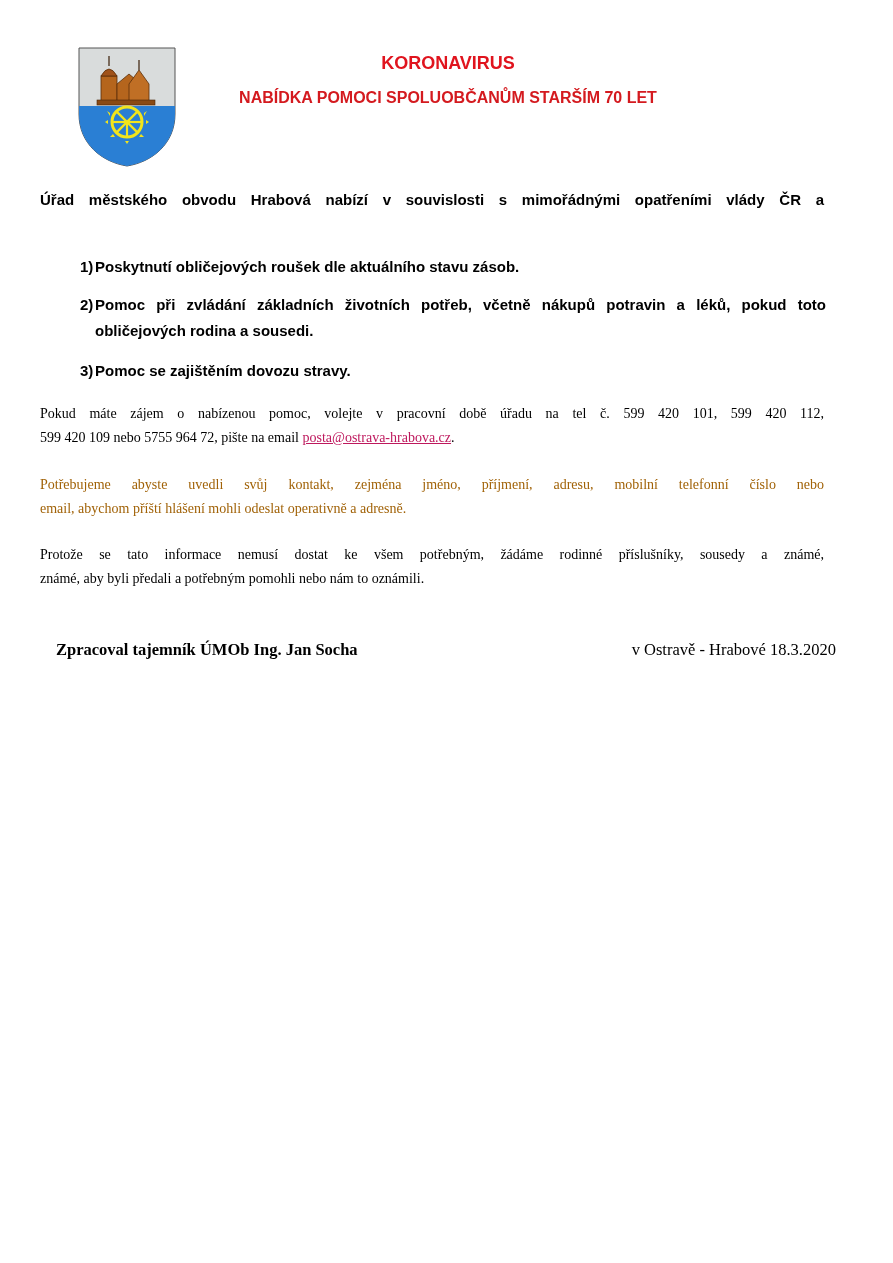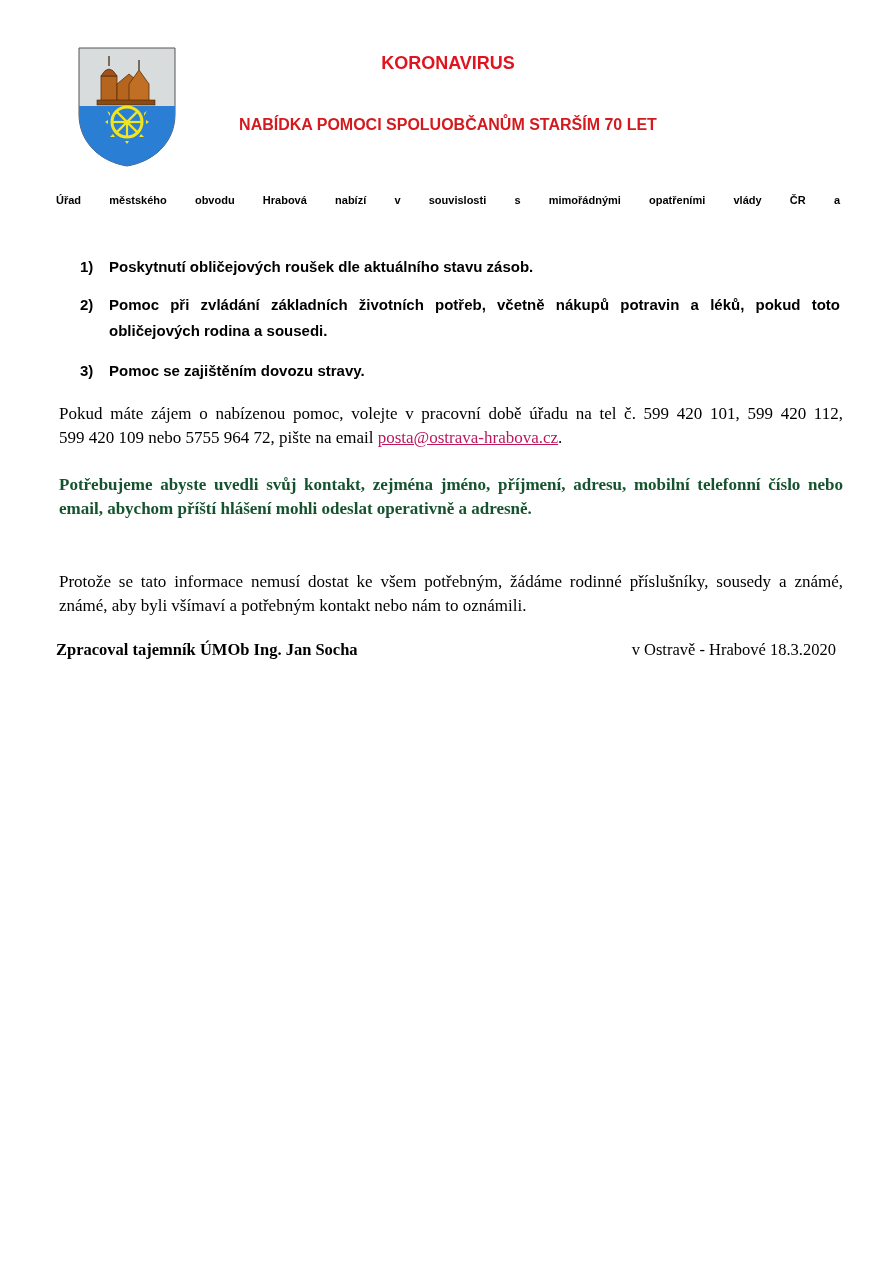--- a/index.html
+++ b/index.html
@@ -1,35 +1,35 @@
 <!DOCTYPE html>
 <html><head>
 <meta charset="utf-8">
 <style>
   html, body { margin: 0; padding: 0; background: #ffffff; }
   body { width: 893px; height: 1263px; position: relative; overflow: hidden; color: #000; }
   .logo { position: absolute; left: 77px; top: 44px; width: 100px; height: 124px; }
   .title-wrap { position: absolute; left: 190px; width: 516px; }
   .intro {
-    position: absolute; left: 56px; width: 784px; top: 187px;
-    font-family: "Liberation Sans", sans-serif; font-weight: bold; font-size: 11px;
+    position: absolute; left: 40px; width: 784px; top: 187px;
+    font-family: "Liberation Sans", sans-serif; font-weight: bold; font-size: 15px;
     line-height: 26px; text-align: justify; text-align-last: left;
   }
   .intro .l1 { text-align: justify; text-align-last: justify; display: block; }
   .list { position: absolute; left: 56px; width: 784px; font-family: "Liberation Sans", sans-serif; font-weight: bold; font-size: 15px; line-height: 26px; }
   .li { position: absolute; left: 0; width: 784px; }
   .li .num { position: absolute; left: 24px; }
-  .li .txt { position: absolute; left: 53px; width: 731px; text-align: justify; }
+  .li .txt { position: absolute; left: 39px; width: 731px; text-align: justify; }
   .li .txt .jl { display: block; text-align: justify; text-align-last: justify; }
   .para {
-    position: absolute; left: 59px; width: 784px;
-    font-family: "Liberation Serif", serif; font-size: 17px; line-height: 24px;
+    position: absolute; left: 40px; width: 784px;
+    font-family: "Liberation Serif", serif; font-size: 14px; line-height: 24px;
   }
   .para .jl { display: block; text-align: justify; text-align-last: justify; }
-  .red { color: #14532d; font-weight: bold; }
+  .red { color: #a16207; }
   .link { color: #be185d; text-decoration: underline; }
   .footer { position: absolute; top: 640px; left: 56px; width: 784px; font-family: "Liberation Serif", serif; font-size: 16.5px; }
   .footer .left { position: absolute; left: 0; font-weight: bold; }
   .footer .right { position: absolute; right: 4px; }
 </style>
 </head>
 <body>
 
 <svg class="logo" viewBox="0 0 100 124">
   <path d="M2 4 H98 V70 C98 100 75 118 50 122 C25 118 2 100 2 70 Z" fill="#d9dcdc" stroke="#555" stroke-width="1"></path>
@@ -57,21 +57,21 @@
       <polygon points="14,12 17,15 12,15"></polygon>
       <polygon points="-17,-9 -20,-11 -17,-6"></polygon>
       <polygon points="17,-9 20,-11 17,-6"></polygon>
     </g>
   </g>
 </svg>
 
 <div class="title-wrap" style="top:53px;">
   <div style="text-align:center; font-family:'Liberation Sans',sans-serif; font-weight:bold; font-size:18px; color:#e0141e;">KORONAVIRUS</div>
 </div>
-<div class="title-wrap" style="top:116px;">
+<div class="title-wrap" style="top:89px;">
   <div style="text-align:center; font-family:'Liberation Sans',sans-serif; font-weight:bold; font-size:16px; color:#d41a1f; white-space:nowrap;">NABÍDKA POMOCI SPOLUOBČANŮM STARŠÍM 70 LET</div>
 </div>
 
 <div class="intro">
   <span class="l1">Úřad městského obvodu Hrabová nabízí v souvislosti s mimořádnými opatřeními vlády ČR a</span>
 </div>
 
 <div class="list" style="top:254px;">
   <div class="li" style="top:0;">
     <span class="num">1)</span>
@@ -93,21 +93,21 @@
 <div class="para" style="top:402px;">
   <span class="jl">Pokud máte zájem o nabízenou pomoc, volejte v pracovní době úřadu na tel č. 599 420 101, 599 420 112,</span>
   <span><span>599 420 109 nebo 5755 964 72, pište na email </span><a class="link" title="posta@ostrava-hrabova.cz">posta@ostrava-hrabova.cz</a><span>.</span></span>
 </div>
 
 <div class="para red" style="top:473px;">
   <span class="jl">Potřebujeme abyste uvedli svůj kontakt, zejména jméno, příjmení, adresu, mobilní telefonní číslo nebo</span>
   <span>email, abychom příští hlášení mohli odeslat operativně a adresně.</span>
 </div>
 
-<div class="para" style="top:543px;margin-top:27px;">
+<div class="para" style="top:543px;">
   <span class="jl">Protože se tato informace nemusí dostat ke všem potřebným, žádáme rodinné příslušníky, sousedy a známé,</span>
-  <span>známé, aby byli všímaví a potřebným kontakt nebo nám to oznámili.</span>
+  <span>známé, aby byli předali a potřebným pomohli nebo nám to oznámili.</span>
 </div>
 
 <div class="footer">
   <span class="left">Zpracoval tajemník ÚMOb Ing. Jan Socha</span>
   <span class="right">v Ostravě - Hrabové 18.3.2020</span>
 </div>
 
 </body></html>

